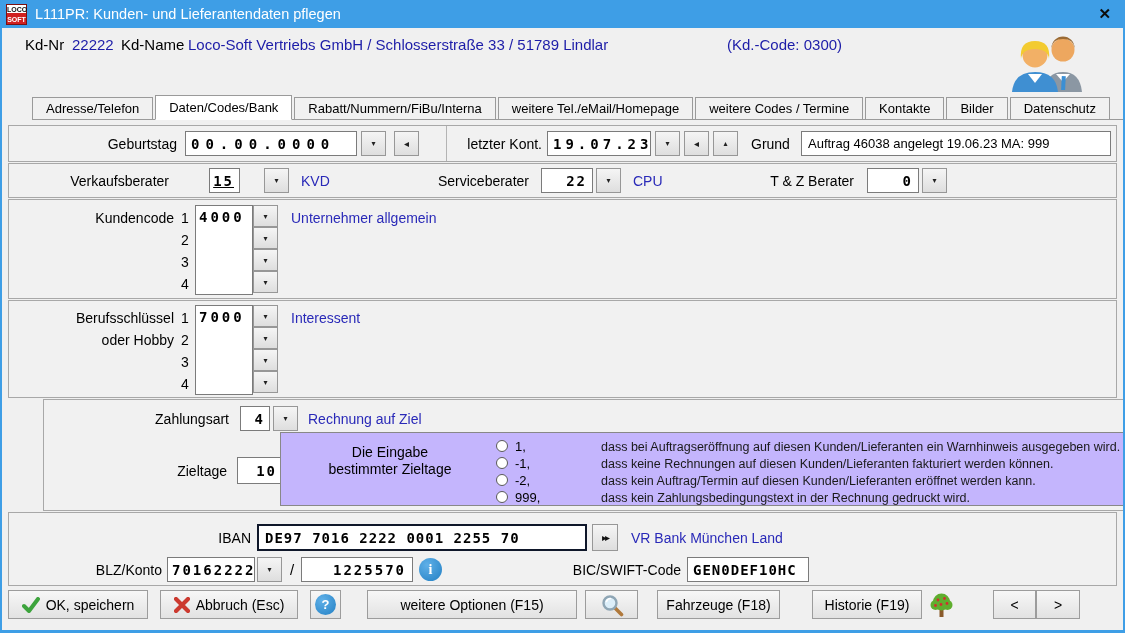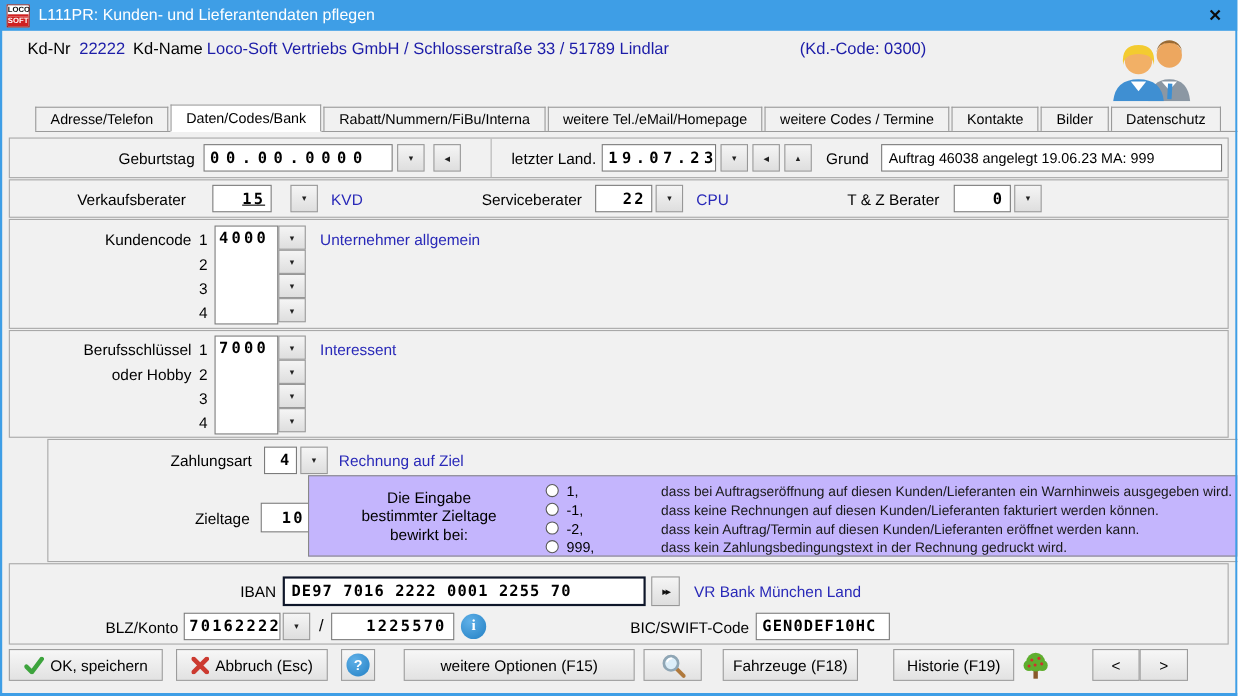--- a/index.html
+++ b/index.html
@@ -92,32 +92,32 @@
     <div class="tab">Bilder</div>
     <div class="tab">Datenschutz</div>
   </div>
 
   <div class="gbox" style="top:125px; height:37px;">
     <div class="lbl" style="left:40px; top:10px; width:128px; text-align:right;">Geburtstag</div>
     <div class="field" style="left:176px; top:5px; width:172px; height:25px; letter-spacing:6px; padding-left:5px;">00.00.0000</div>
     <div class="btn-sm" style="left:352px; top:5px; width:25px; height:25px;">▾</div>
     <div class="btn-sm" style="left:385px; top:5px; width:25px; height:25px; font-size:10px;">◂</div>
     <div class="vsep" style="left:437px;"></div>
-    <div class="lbl" style="left:425px; top:10px; width:108px; text-align:right;">letzter Land.</div>
+    <div class="lbl" style="left:425px; top:10px; width:108px; text-align:right;">letzter Kont.</div>
     <div class="field" style="left:538px; top:5px; width:104px; height:25px; letter-spacing:4px; padding-left:5px;">19.07.23</div>
     <div class="btn-sm" style="left:646px; top:5px; width:25px; height:25px;">▾</div>
     <div class="btn-sm" style="left:675px; top:5px; width:25px; height:25px; font-size:10px;">◂</div>
     <div class="btn-sm" style="left:704px; top:5px; width:25px; height:25px;">▴</div>
     <div class="lbl" style="left:742px; top:10px;">Grund</div>
     <div class="field reg" style="left:792px; top:5px; width:310px; height:25px; padding-left:6px;">Auftrag 46038 angelegt 19.06.23 MA: 999</div>
   </div>
 
   <div class="gbox" style="top:163px; height:35px;">
     <div class="lbl" style="left:20px; top:9px; width:140px; text-align:right;">Verkaufsberater</div>
-    <div class="field ra" style="left:184px; top:4px; width:54px; height:25px; letter-spacing:2px; padding-right:5px;text-decoration:underline;">15</div>
+    <div class="field ra" style="left:200px; top:4px; width:31px; height:25px; letter-spacing:2px; padding-right:5px;text-decoration:underline;">15</div>
     <div class="btn-sm" style="left:255px; top:4px; width:25px; height:25px;">▾</div>
     <div class="lbl blue" style="left:292px; top:9px;">KVD</div>
     <div class="lbl" style="left:380px; top:9px; width:140px; text-align:right;">Serviceberater</div>
     <div class="field ra" style="left:532px; top:4px; width:52px; height:25px; letter-spacing:2px; padding-right:5px;">22</div>
     <div class="btn-sm" style="left:587px; top:4px; width:25px; height:25px;">▾</div>
     <div class="lbl blue" style="left:624px; top:9px;">CPU</div>
     <div class="lbl" style="left:720px; top:9px; width:125px; text-align:right;">T &amp; Z Berater</div>
     <div class="field ra" style="left:858px; top:4px; width:52px; height:25px; letter-spacing:2px; padding-right:5px;">0</div>
     <div class="btn-sm" style="left:913px; top:4px; width:25px; height:25px;">▾</div>
   </div>
@@ -165,21 +165,20 @@
     <div class="lbl" style="left:40px; top:11px; width:145px; text-align:right;">Zahlungsart</div>
     <div class="field ra" style="left:196px; top:6px; width:30px; height:25px; padding-right:6px;">4</div>
     <div class="btn-sm" style="left:229px; top:6px; width:25px; height:25px;">▾</div>
     <div class="lbl blue" style="left:264px; top:11px;">Rechnung auf Ziel</div>
     <div class="lbl" style="left:55px; top:63px; width:128px; text-align:right;">Zieltage</div>
     <div class="field ra" style="left:193px; top:57px; width:48px; height:27px; letter-spacing:2px; padding-right:7px;">10</div>
     <div class="infobox" style="left:236px; top:32px; width:845px; height:74px;">
       <div class="cap" style="left:10px; top:11px; width:198px;">
         <div>Die Eingabe</div>
         <div>bestimmter Zieltage</div>
-        <div>bewirkt bei:</div>
       </div>
       <div class="radio" style="left:215px; top:7px;"></div>
       <div class="radio" style="left:215px; top:24px;"></div>
       <div class="radio" style="left:215px; top:41px;"></div>
       <div class="radio" style="left:215px; top:58px;"></div>
       <div class="optval" style="left:234px; top:6px;">1,</div>
       <div class="optval" style="left:234px; top:23px;">-1,</div>
       <div class="optval" style="left:234px; top:40px;">-2,</div>
       <div class="optval" style="left:234px; top:57px;">999,</div>
       <div class="optdesc" style="left:320px; top:7px;">dass bei Auftragseröffnung auf diesen Kunden/Lieferanten ein Warnhinweis ausgegeben wird.</div>

